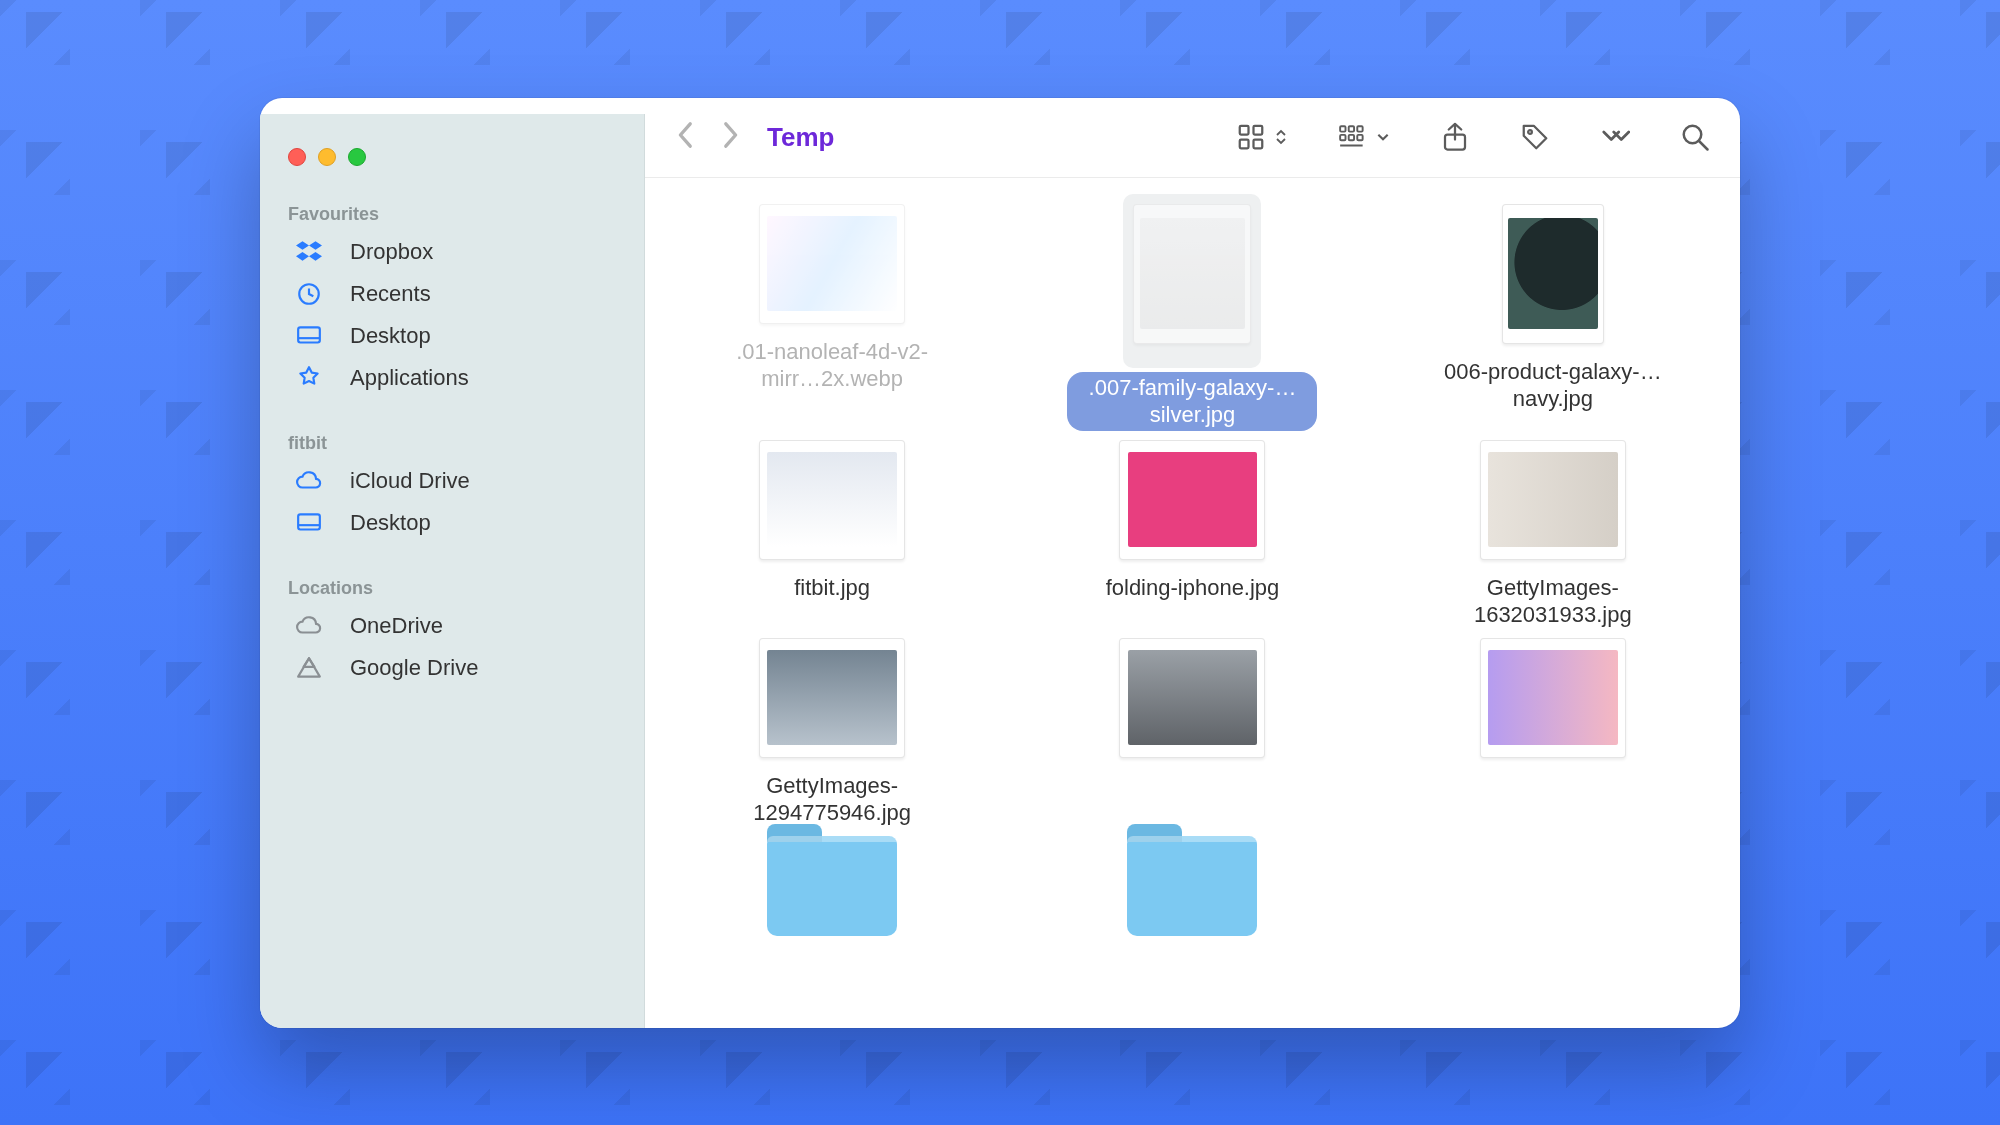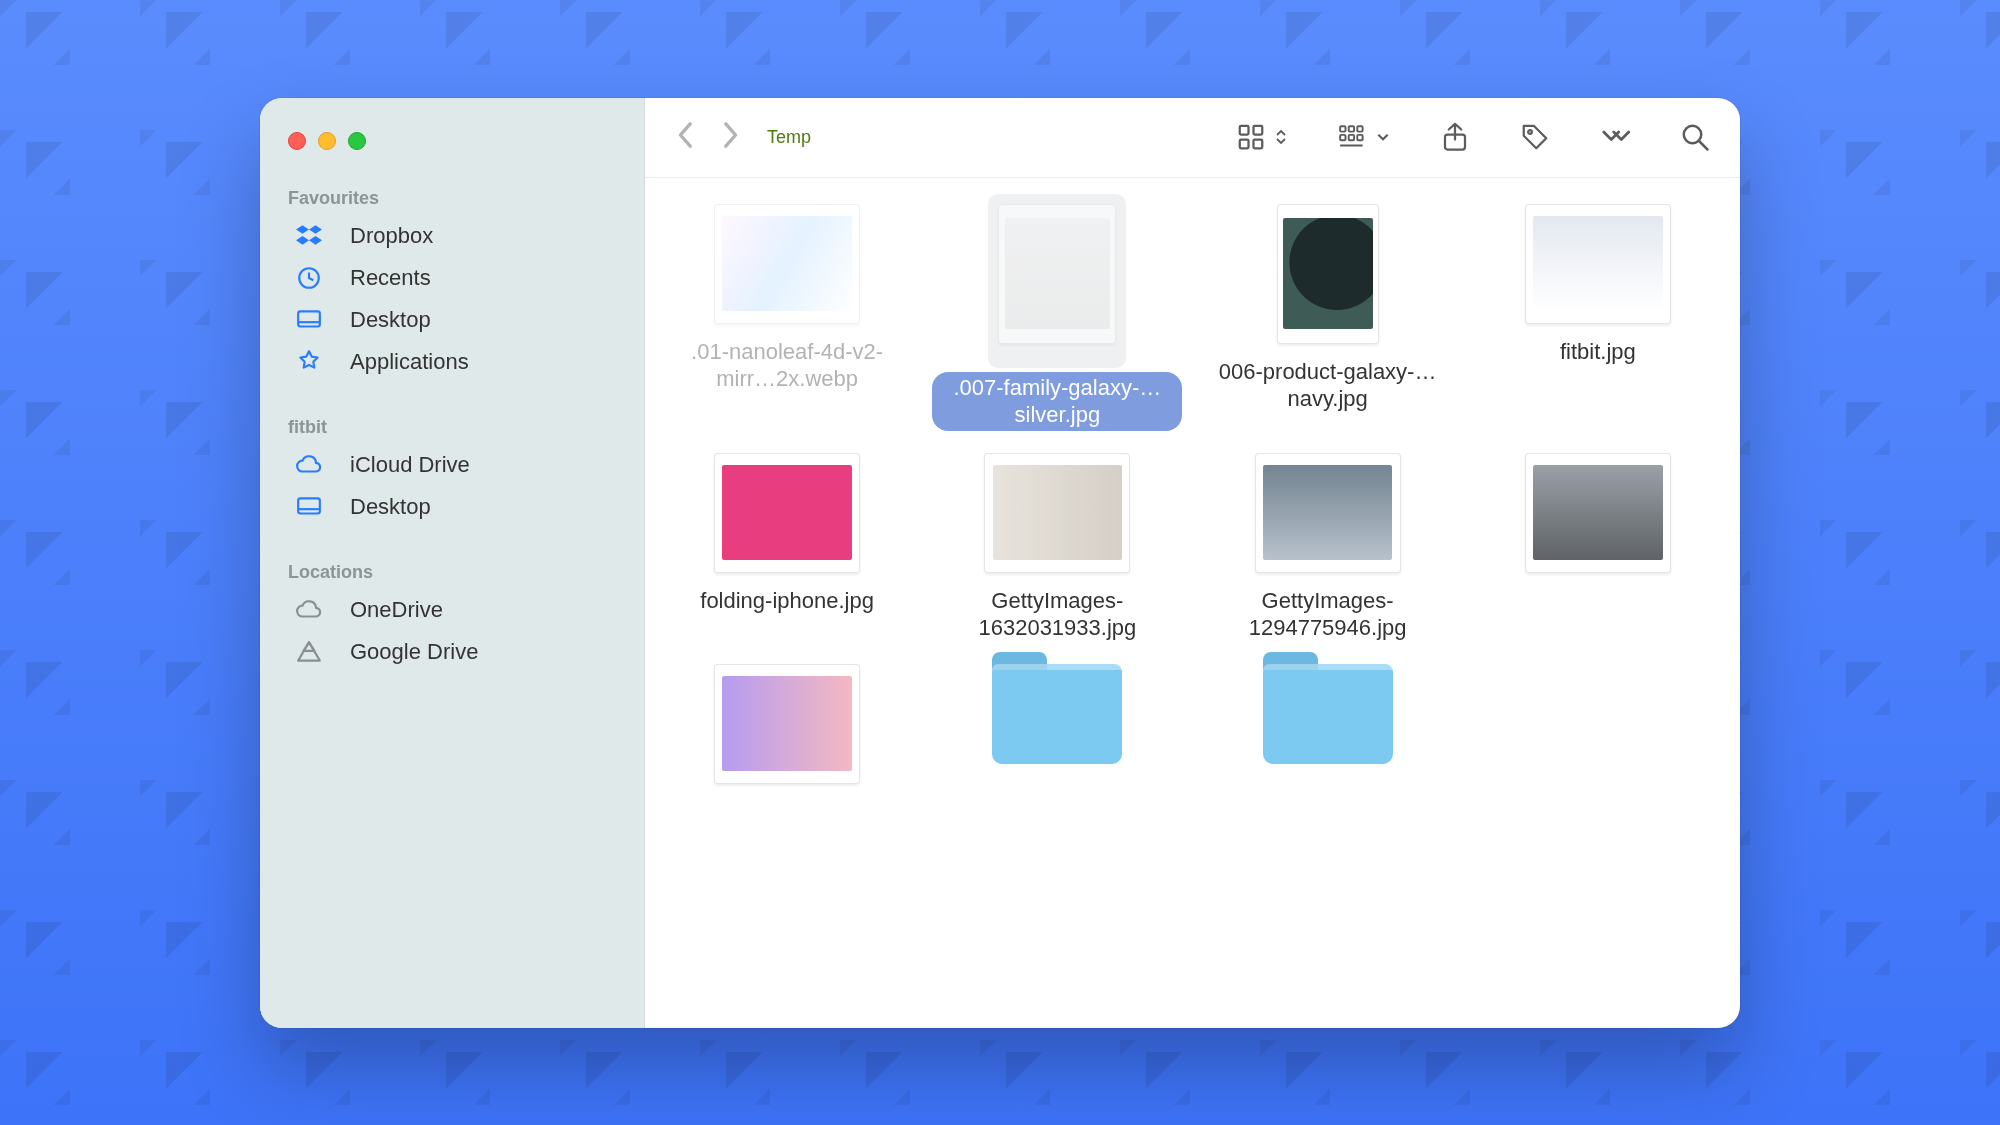--- a/index.html
+++ b/index.html
@@ -19,41 +19,42 @@
   border-radius: 22px;
   box-shadow: 0 40px 80px rgba(0,0,0,.25), 0 0 0 1px rgba(0,0,0,.05);
   display: flex;
   overflow: hidden;
 }
 .sidebar {
   width: 385px; flex: 0 0 385px;
   background: #dfe9ea;
   padding: 28px 0 0 0;
   border-right: 1px solid rgba(0,0,0,.06);
+  margin-top: 16px;
 }
 .traffic { display:flex; gap:12px; padding: 6px 0 28px 28px; }
 .traffic span { width:18px; height:18px; border-radius:50%; }
 .t-close{background:#ff5f57;border:1px solid #e0443e;}
 .t-min{background:#febc2e;border:1px solid #dfa023;}
 .t-max{background:#28c840;border:1px solid #1ba82e;}
 .section-header { font-size:18px; font-weight:600; color:#8b9496; padding: 10px 28px 6px; }
 .side-item { display:flex; align-items:center; gap:28px; padding: 8px 28px; font-size:22px; color:#333; cursor:default; border-radius:8px; margin: 0 8px; }
 .side-item .icon { width:26px; height:26px; display:flex; align-items:center; justify-content:center; color:#2a7cff; flex-shrink:0; }
 .section { padding-bottom: 24px; }
 .side-item.gray .icon { color:#888; }
 .main { flex:1; display:flex; flex-direction:column; }
 .toolbar { height:80px; flex:0 0 80px; border-bottom:1px solid rgba(0,0,0,.08); display:flex; align-items:center; padding: 0 30px; }
 .nav-arrows { display:flex; gap:22px; margin-right:26px; color:#b3b3b3; }
 .nav-arrows svg{width:22px;height:28px;}
-.title { font-size:18px; font-weight:400; color:#4d7c0f; }
+.title { font-size:26px; font-weight:700; color:#6d28d9; }
 .toolbar-right { margin-left:auto; display:flex; align-items:center; gap:50px; color:#5c5c5c; }
 .toolbar-right .grp{display:flex;align-items:center;gap:8px;}
 .toolbar-right svg, .toolbar-right .glyph{width:30px;height:30px;display:block;}
 .content { flex:1; overflow:hidden; }
-.grid { display:grid; grid-template-columns: repeat(4, 1fr); gap: 22px 14px; padding: 26px 14px 0; }
+.grid { display:grid; grid-template-columns: repeat(3, 1fr); gap: 9px 14px; padding: 26px 14px 0; }
 .item { display:flex; flex-direction:column; align-items:center; text-align:center; }
 .thumb { width:146px; height:120px; border-radius:4px; background:#fff; border:1px solid rgba(0,0,0,.1); box-shadow:0 2px 3px rgba(0,0,0,.07); display:flex; align-items:center; justify-content:center; overflow:hidden; margin-bottom:14px; }
 .thumb.tall{width:102px;height:140px;}
 .thumb.portrait{width:118px;height:140px;}
 .thumb .ph { width:90%; height:80%; border-radius:2px; }
 .label { font-size:22px; line-height:1.25; color:#333; max-width:250px; }
 .item.dimmed .label { color:#b3b3b3; }
 .item.dimmed .thumb { opacity:.55; }
 .item.selected .thumb-wrap { background:#eef0f1; border-radius:10px; padding:10px; margin:-10px; margin-bottom:4px; }
 .item.selected .label { background:#7f9cdf; color:#fff; padding:2px 6px; border-radius:16px; display:inline-block; }

